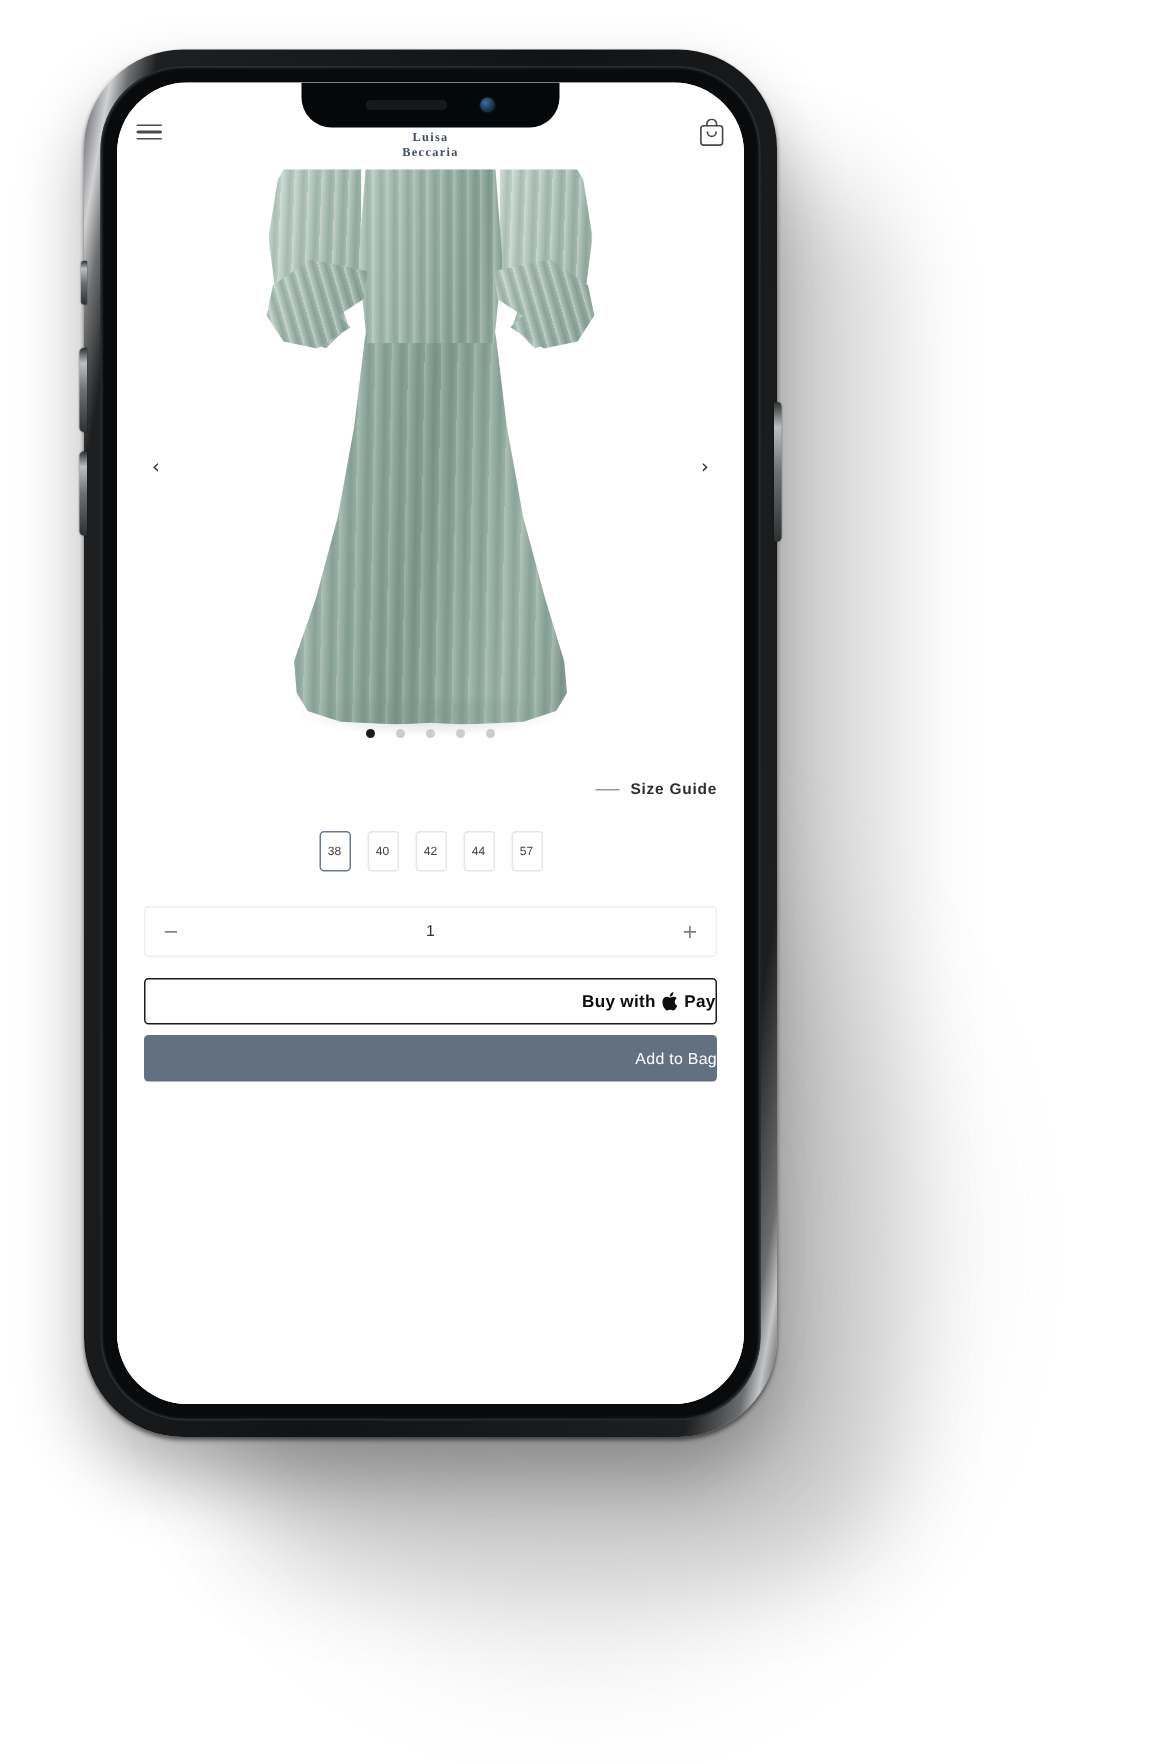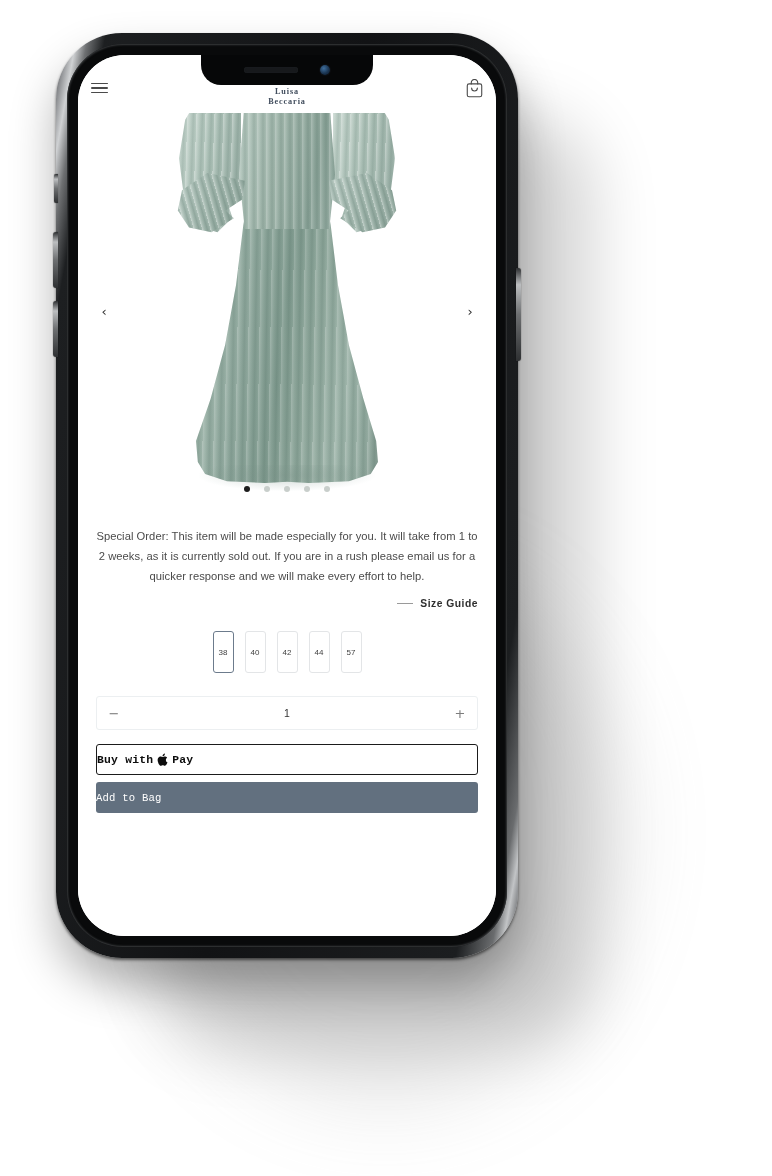--- a/index.html
+++ b/index.html
@@ -338,21 +338,21 @@
   }
 
   .sizes {
     display: flex;
     justify-content: center;
     gap: 11px;
     margin-top: 22px;
   }
   .size-box {
     width: 21px;
-    height: 42px;
+    height: 27px;
     border: 1px solid #e3e5e7;
     border-radius: 3px;
     display: flex;
     align-items: center;
     justify-content: center;
     font-size: 8px;
     color: #3f3f3f;
     cursor: pointer;
     background: #fff;
   }
@@ -386,26 +386,25 @@
     color: #333;
   }
 
   .actions { margin: 14px 10px 0 10px; display: flex; flex-direction: column; gap: 7px; }
 
   .btn {
     height: 31px;
     border-radius: 3px;
     display: flex;
     align-items: center;
-    justify-content: flex-start;
+    justify-content: flex-end;
     gap: 8px;
     font-size: 10.6px;
     cursor: pointer;
     letter-spacing: .2px;
-    font-family: Liberation Mono, monospace;
   }
   .btn-applepay {
     background: #fff;
     border: 1px solid #1b1b1b;
     color: #0d0d0d;
     font-weight: bold;
     font-size: 11.4px;
     gap: 4px;
   }
   .btn-bag {
@@ -488,21 +487,20 @@
               <div class="dot"></div>
               <div class="dot"></div>
               <div class="dot"></div>
               <div class="dot"></div>
             </div>
           </div>
 
           <div class="info">
 
 
-            <div class="desc">Special Order: This item will be made especially for you. It will take from 1 to 2 weeks, as it is currently sold out. If you are in a rush please email us for a quicker response and we will make every effort to help.</div>
 
             <div class="size-guide-row">
               <span class="sg-line"></span>
               <span class="sg-text">Size Guide</span>
             </div>
 
             <div class="sizes">
               <div class="size-box selected">38</div>
               <div class="size-box">40</div>
               <div class="size-box">42</div>

